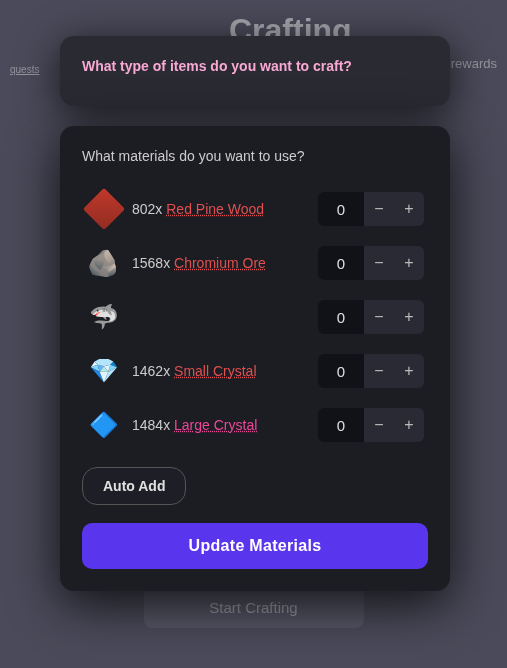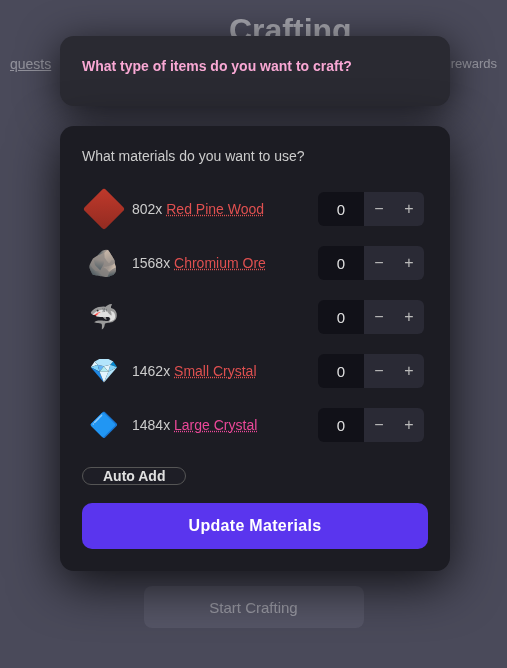--- a/index.html
+++ b/index.html
@@ -29,24 +29,24 @@
       font-size: 32px;
       font-weight: bold;
       position: absolute;
       top: 12px;
       left: 50%;
       transform: translateX(-20%);
     }
 
     .bg-text-left {
       position: absolute;
-      top: 56px;
+      top: 64px;
       left: 10px;
       color: rgba(255,255,255,0.4);
-      font-size: 14px;
+      font-size: 10px;
       text-decoration: underline;
     }
 
     .bg-text-right {
       position: absolute;
       top: 56px;
       right: 10px;
       color: rgba(255,255,255,0.4);
       font-size: 13px;
       text-align: right;
@@ -213,21 +213,21 @@
       border-radius: 0 6px 6px 0;
     }
 
     .auto-add-btn {
       background: #1e1e26;
       border: 1px solid #555;
       border-radius: 15px;
       color: #e0e0e0;
       font-size: 14px;
       font-weight: 600;
-      padding: 0 20px;
+      padding: 10px 20px;
       cursor: pointer;
       margin-bottom: 18px;
       display: inline-block;
     }
 
     .update-btn {
       width: 100%;
       height: 46px;
       background: #5a35ee;
       border: none;

